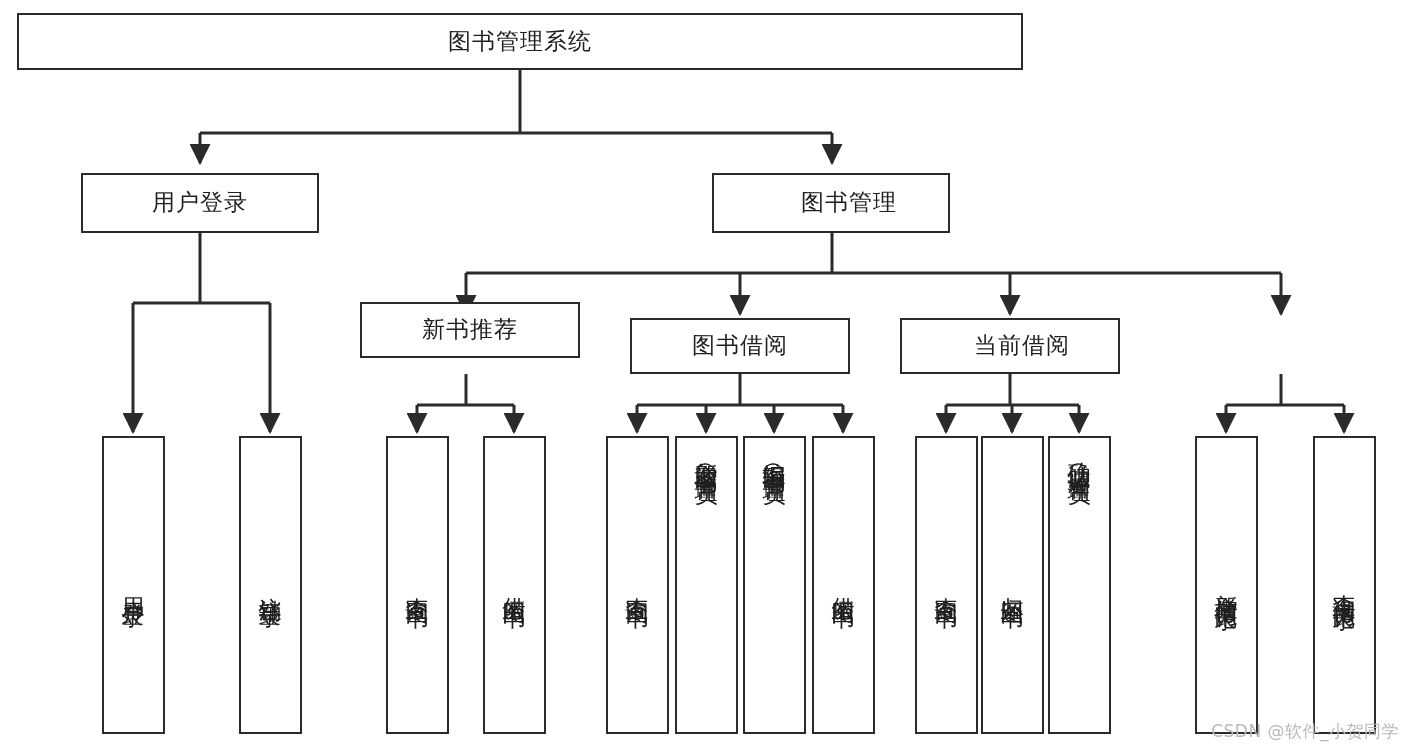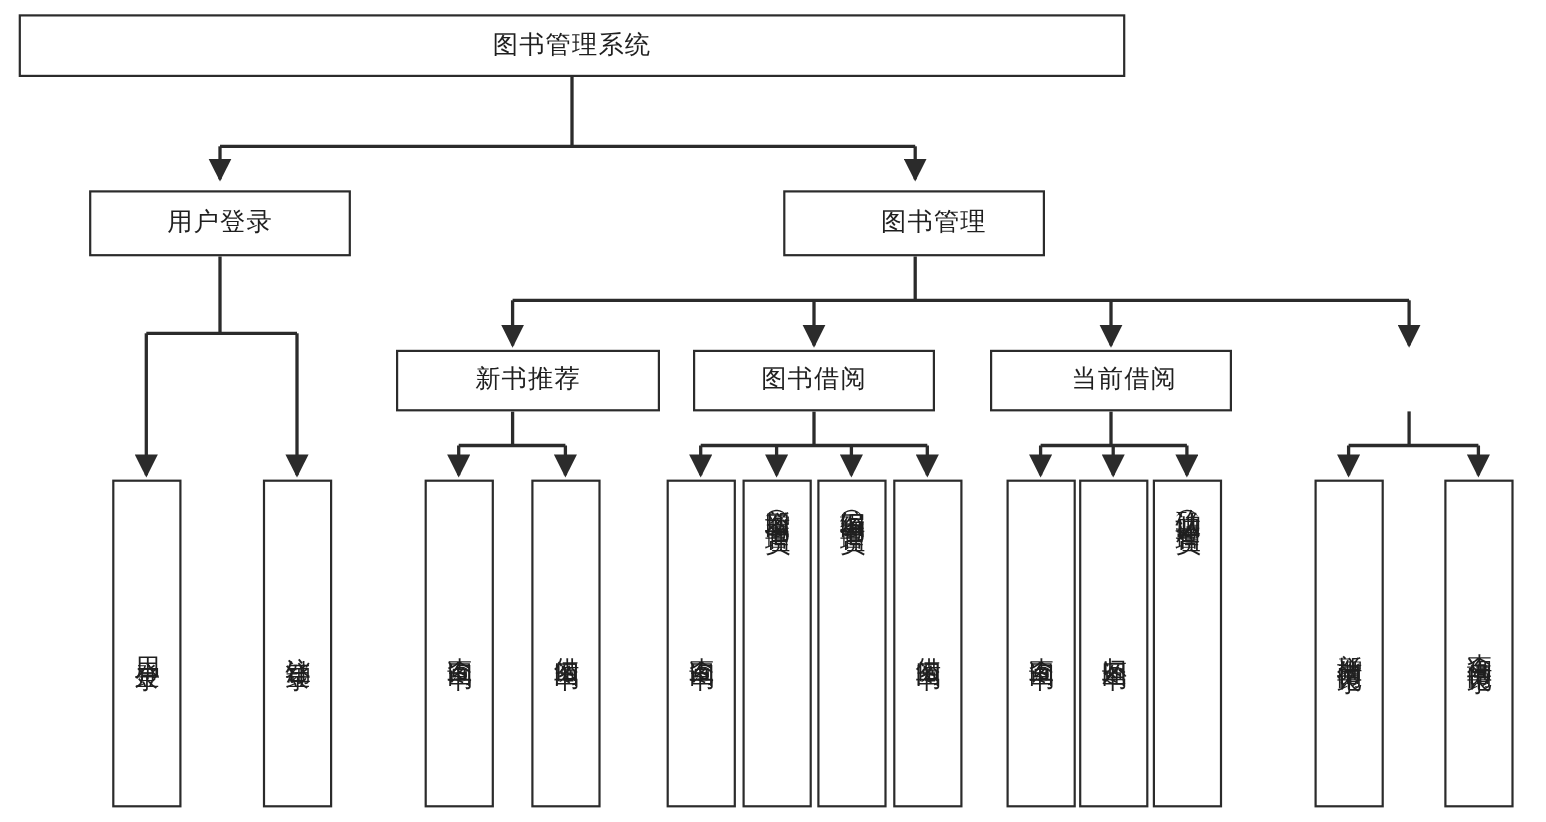--- a/index.html
+++ b/index.html
@@ -135,21 +135,21 @@
     <span class="label">图书管理系统</span>
   </div>
 
   <div class="node horiz" style="left:81px; top:173px; width:238px; height:60px;">
     <span class="label">用户登录</span>
   </div>
   <div class="node horiz" style="left:712px; top:173px; width:238px; height:60px;padding-left:36px;">
     <span class="label">图书管理</span>
   </div>
 
-  <div class="node horiz" style="left:360px; top:318px; width:240px; height:56px;">
+  <div class="node horiz" style="left:360px; top:302px; width:220px; height:56px;">
     <span class="label">新书推荐</span>
   </div>
   <div class="node horiz" style="left:630px; top:318px; width:220px; height:56px;">
     <span class="label">图书借阅</span>
   </div>
   <div class="node horiz" style="left:900px; top:318px; width:220px; height:56px;padding-left:24px;">
     <span class="label">当前借阅</span>
   </div>
 
   <div class="node vert mid" style="left:102px; top:436px; width:63px; height:298px;">
@@ -189,14 +189,15 @@
     <span class="label">确认归还（管理员）</span>
   </div>
 
   <div class="node vert mid" style="left:1195px; top:436px; width:63px; height:298px;">
     <span class="label">新增借阅记录</span>
   </div>
   <div class="node vert mid" style="left:1313px; top:436px; width:63px; height:298px;">
     <span class="label">查询借阅记录</span>
   </div>
 
+  <div id="watermark">CSDN @软件_小贺同学</div>
 
 </div>
 
 </body></html>

